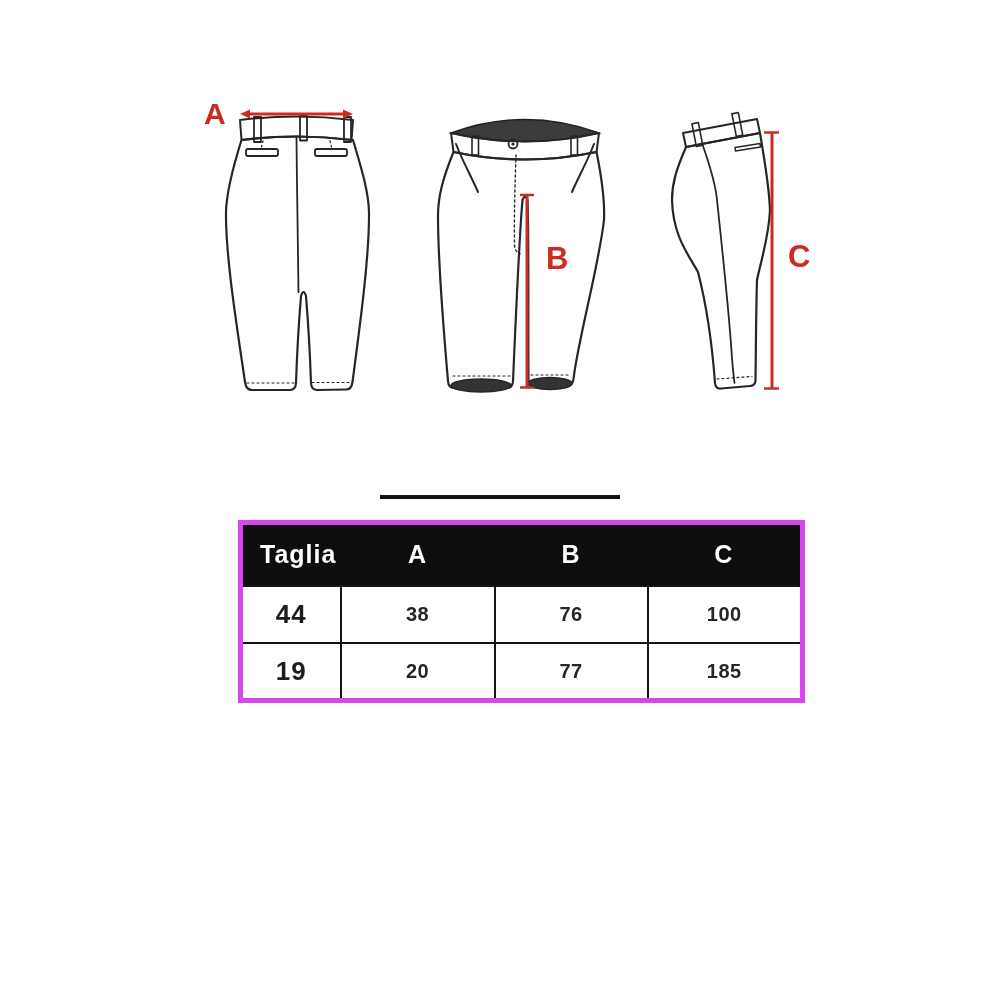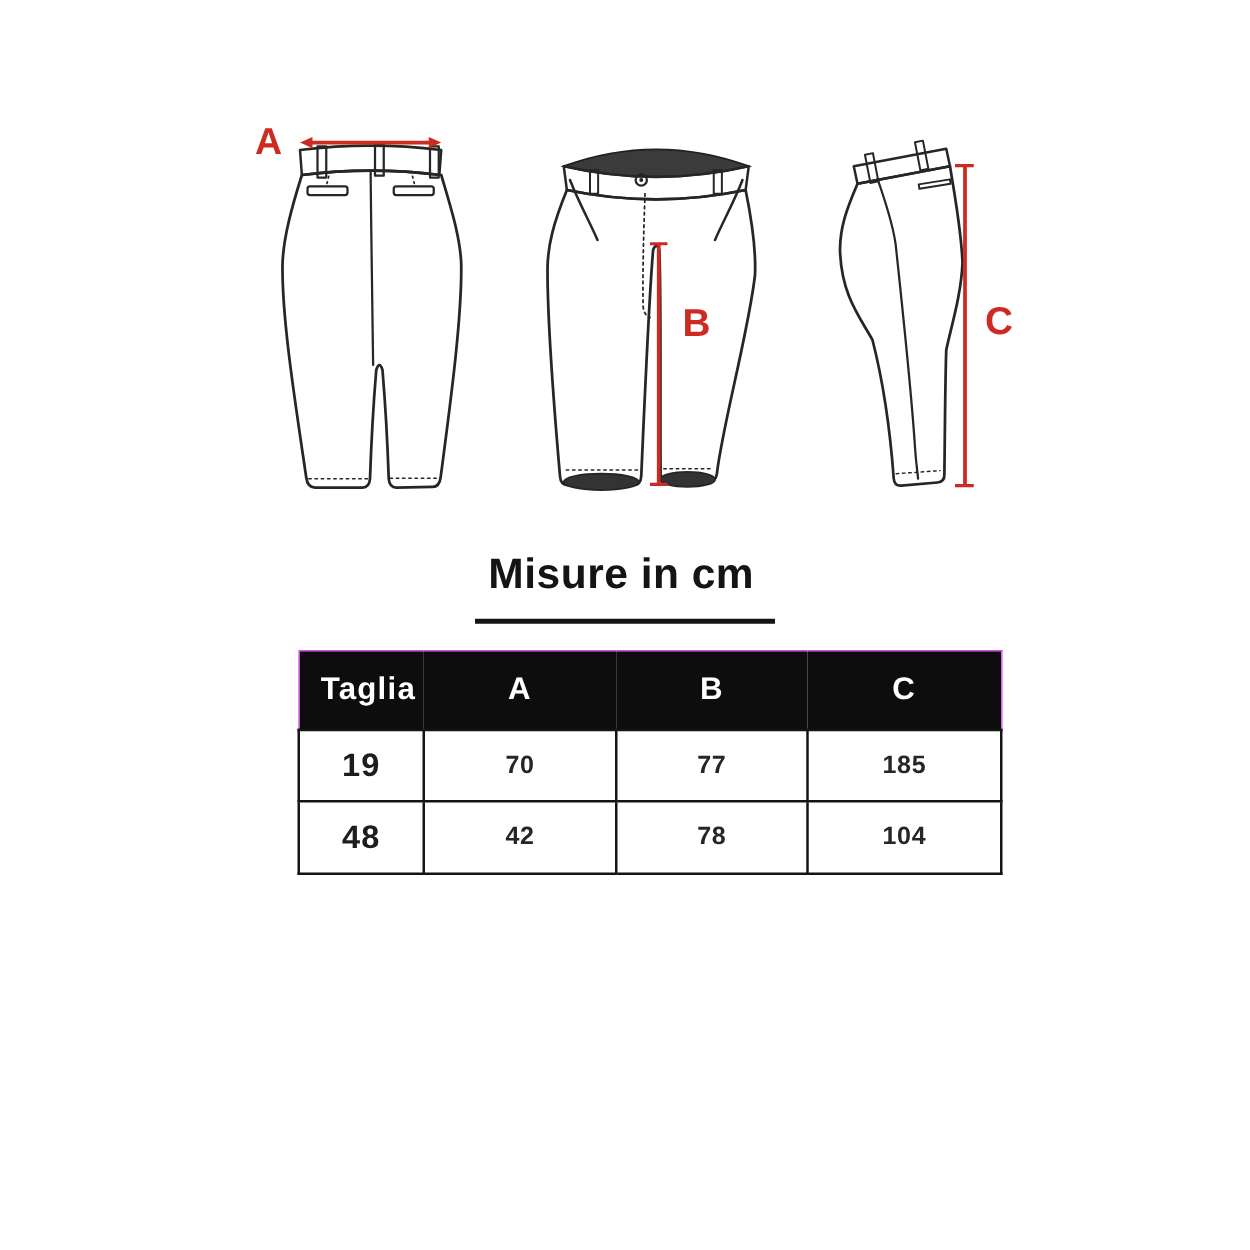--- a/index.html
+++ b/index.html
@@ -22,21 +22,21 @@
     font-size:34px; font-weight:800; color:#141414;
     letter-spacing:0.4px; white-space:nowrap;
   }
   .title-underline {
     position:absolute; left:380px; top:495px; width:240px; height:4px;
     background:#141414;
   }
   table.size-table {
     position:absolute; left:238px; top:520px; width:562px;
     border-collapse:collapse; table-layout:fixed;
-    border:1px solid #d946ef;
+    border:5px solid #d946ef;
   }
   .size-table col.c-taglia { width:100px; }
   .size-table col.c-a { width:154px; }
   .size-table col.c-b { width:153px; }
   .size-table col.c-c { width:155px; }
   .size-table thead tr { height:63px; }
   .size-table th {
     background:#0d0d0d; color:#ffffff; font-weight:800;
     font-size:25px; letter-spacing:1px; text-align:center;
     border:0;
@@ -165,47 +165,46 @@
       <line class="red" stroke-width="3" x1="114" y1="27" x2="114" y2="282"></line>
       <line class="red" stroke-width="2.5" x1="106" y1="26.5" x2="121" y2="26.5"></line>
       <line class="red" stroke-width="2.5" x1="106" y1="282.5" x2="121" y2="282.5"></line>
     </g>
   </svg>
 
   <div class="measure-label" id="label-a">A</div>
   <div class="measure-label" id="label-b">B</div>
   <div class="measure-label" id="label-c">C</div>
 
-  <div class="title">Misure in cm</div>
   <div class="title-underline"></div>
 
   <table class="size-table">
     <colgroup>
       <col class="c-taglia">
         <col class="c-a">
         <col class="c-b">
         <col class="c-c">
     </colgroup>
     <thead>
       <tr>
         <th class="col-taglia">Taglia</th>
         <th>A</th>
         <th>B</th>
         <th>C</th>
       </tr>
     </thead>
     <tbody>
       <tr>
+        <td class="size-cell">44</td>
+        <td class="value-cell">38</td>
+        <td class="value-cell">76</td>
+        <td class="value-cell">100</td>
+      </tr>
+      <tr>
         <td class="size-cell">19</td>
-        <td class="value-cell">70</td>
+        <td class="value-cell">20</td>
         <td class="value-cell">77</td>
         <td class="value-cell">185</td>
       </tr>
-      <tr>
-        <td class="size-cell">48</td>
-        <td class="value-cell">42</td>
-        <td class="value-cell">78</td>
-        <td class="value-cell">104</td>
-      </tr>
     </tbody>
   </table>
 
 </div>
 
 </body></html>

